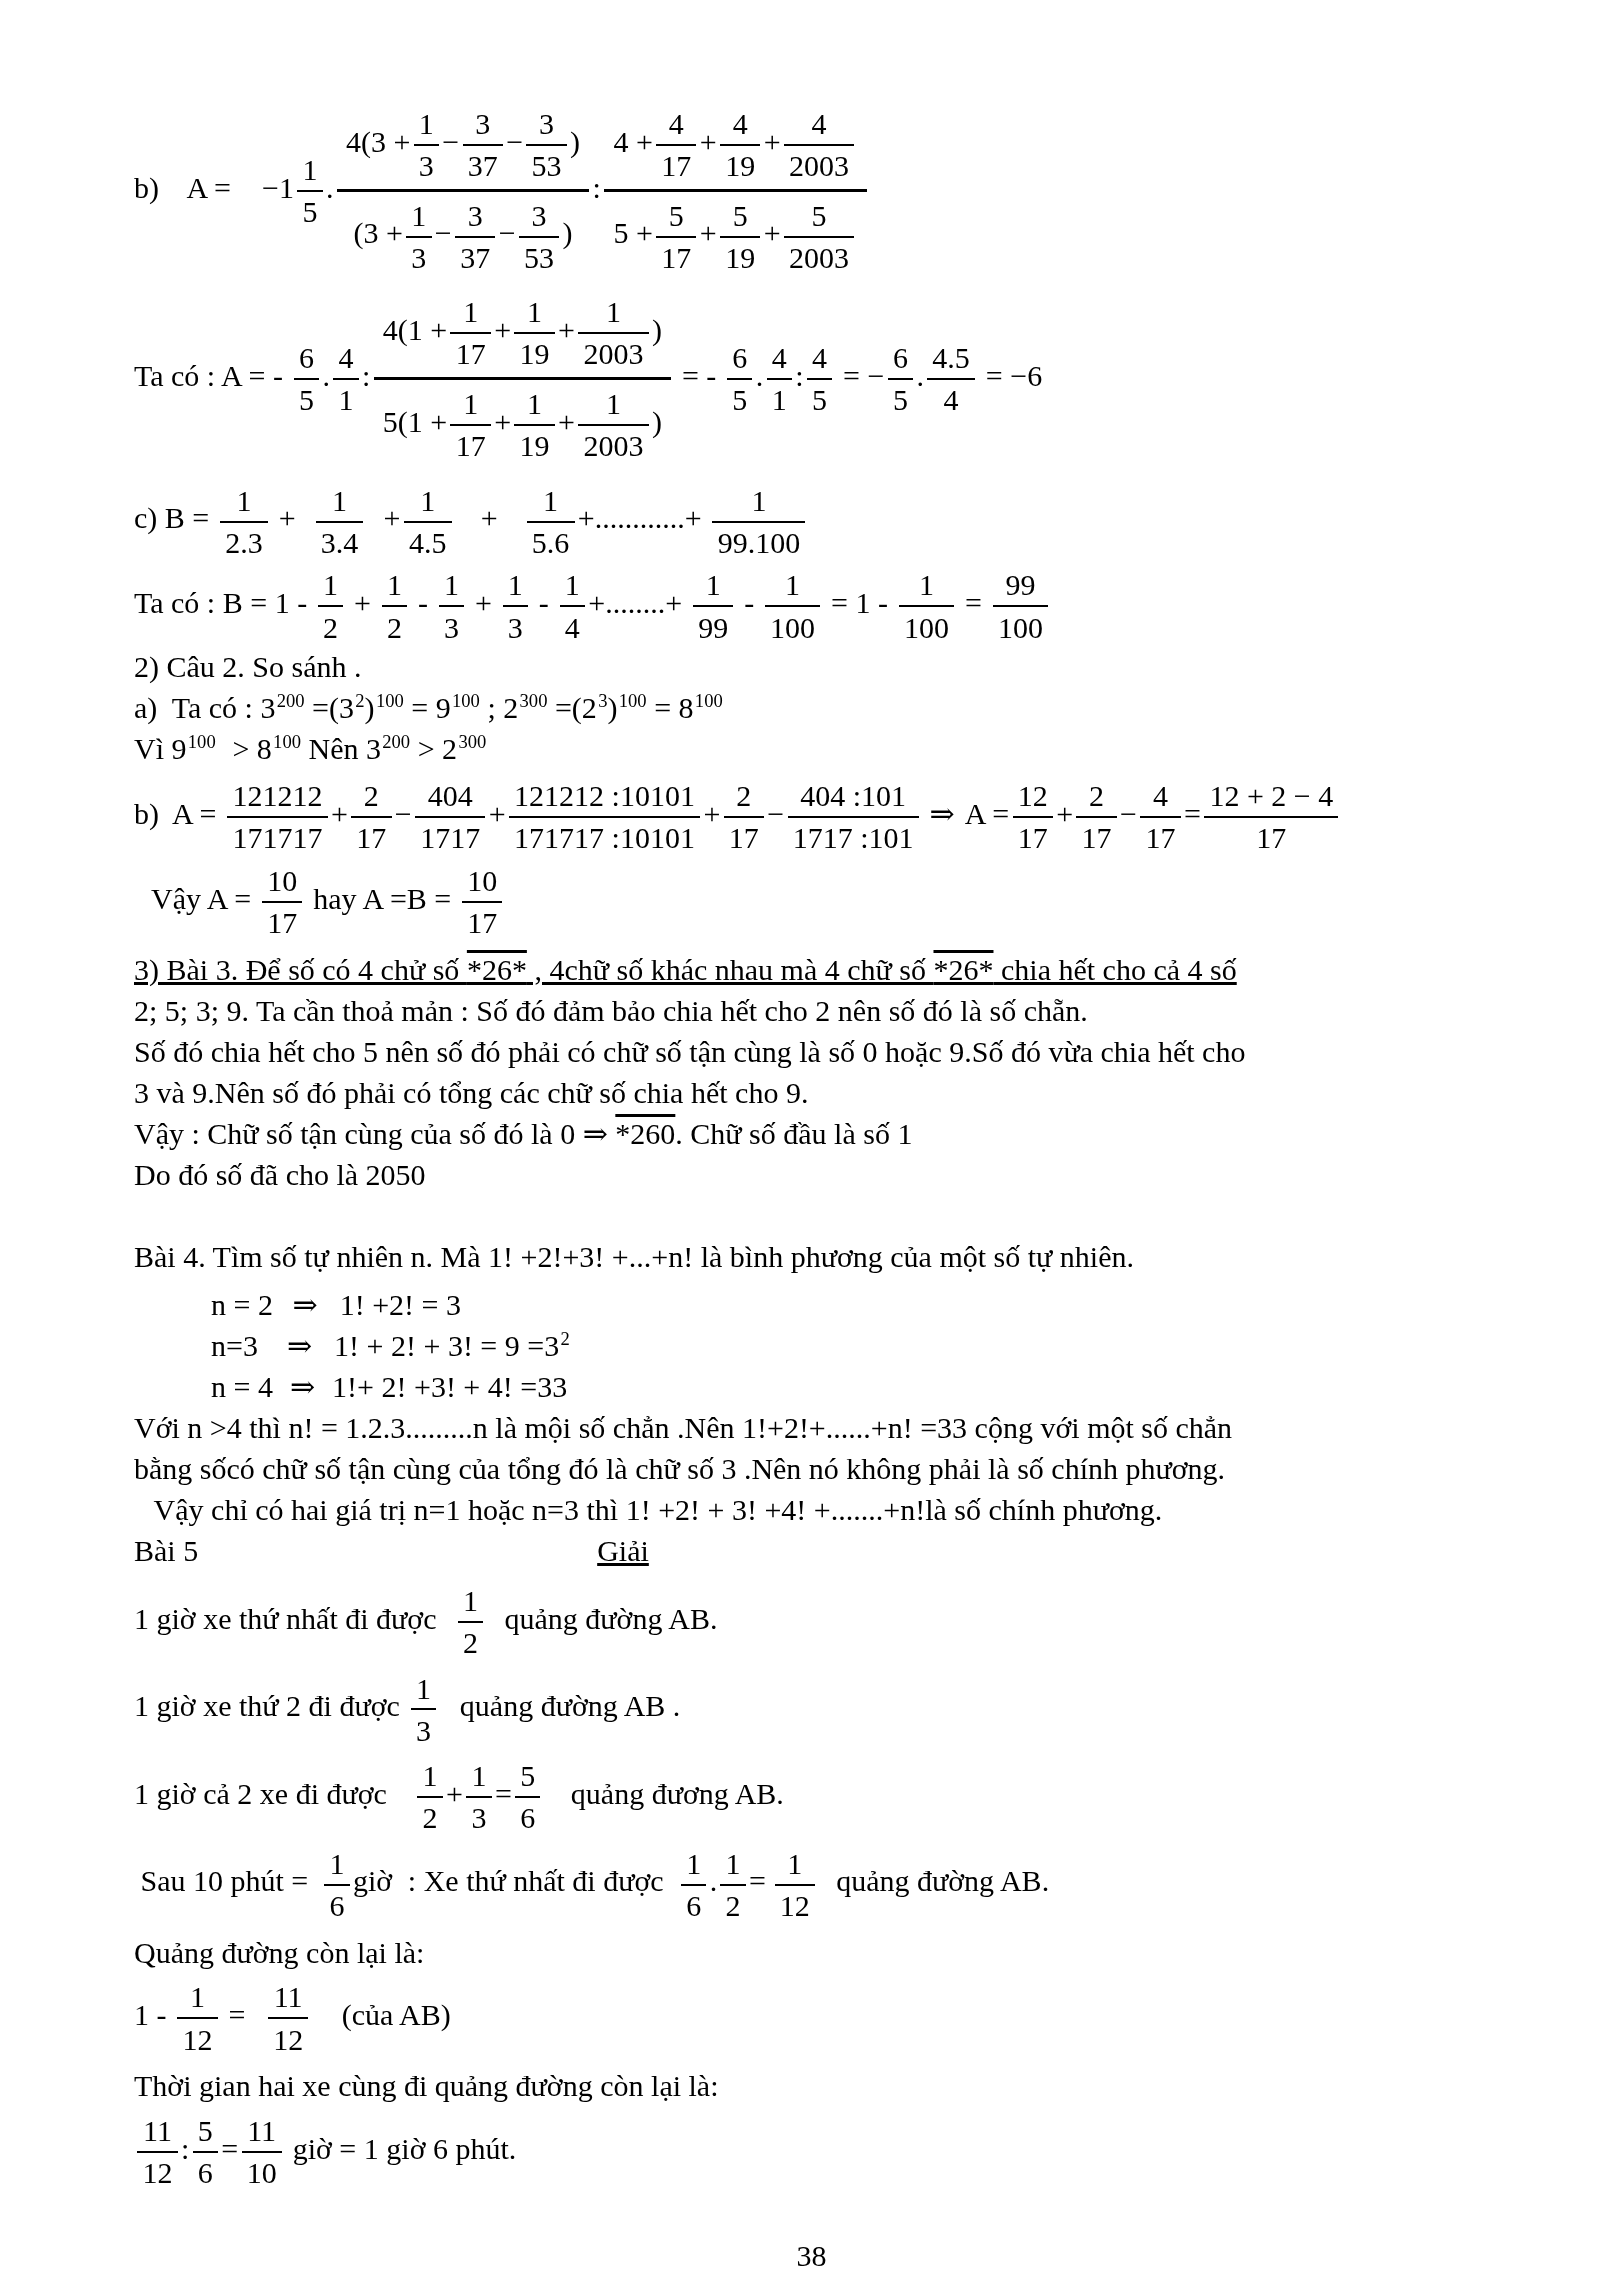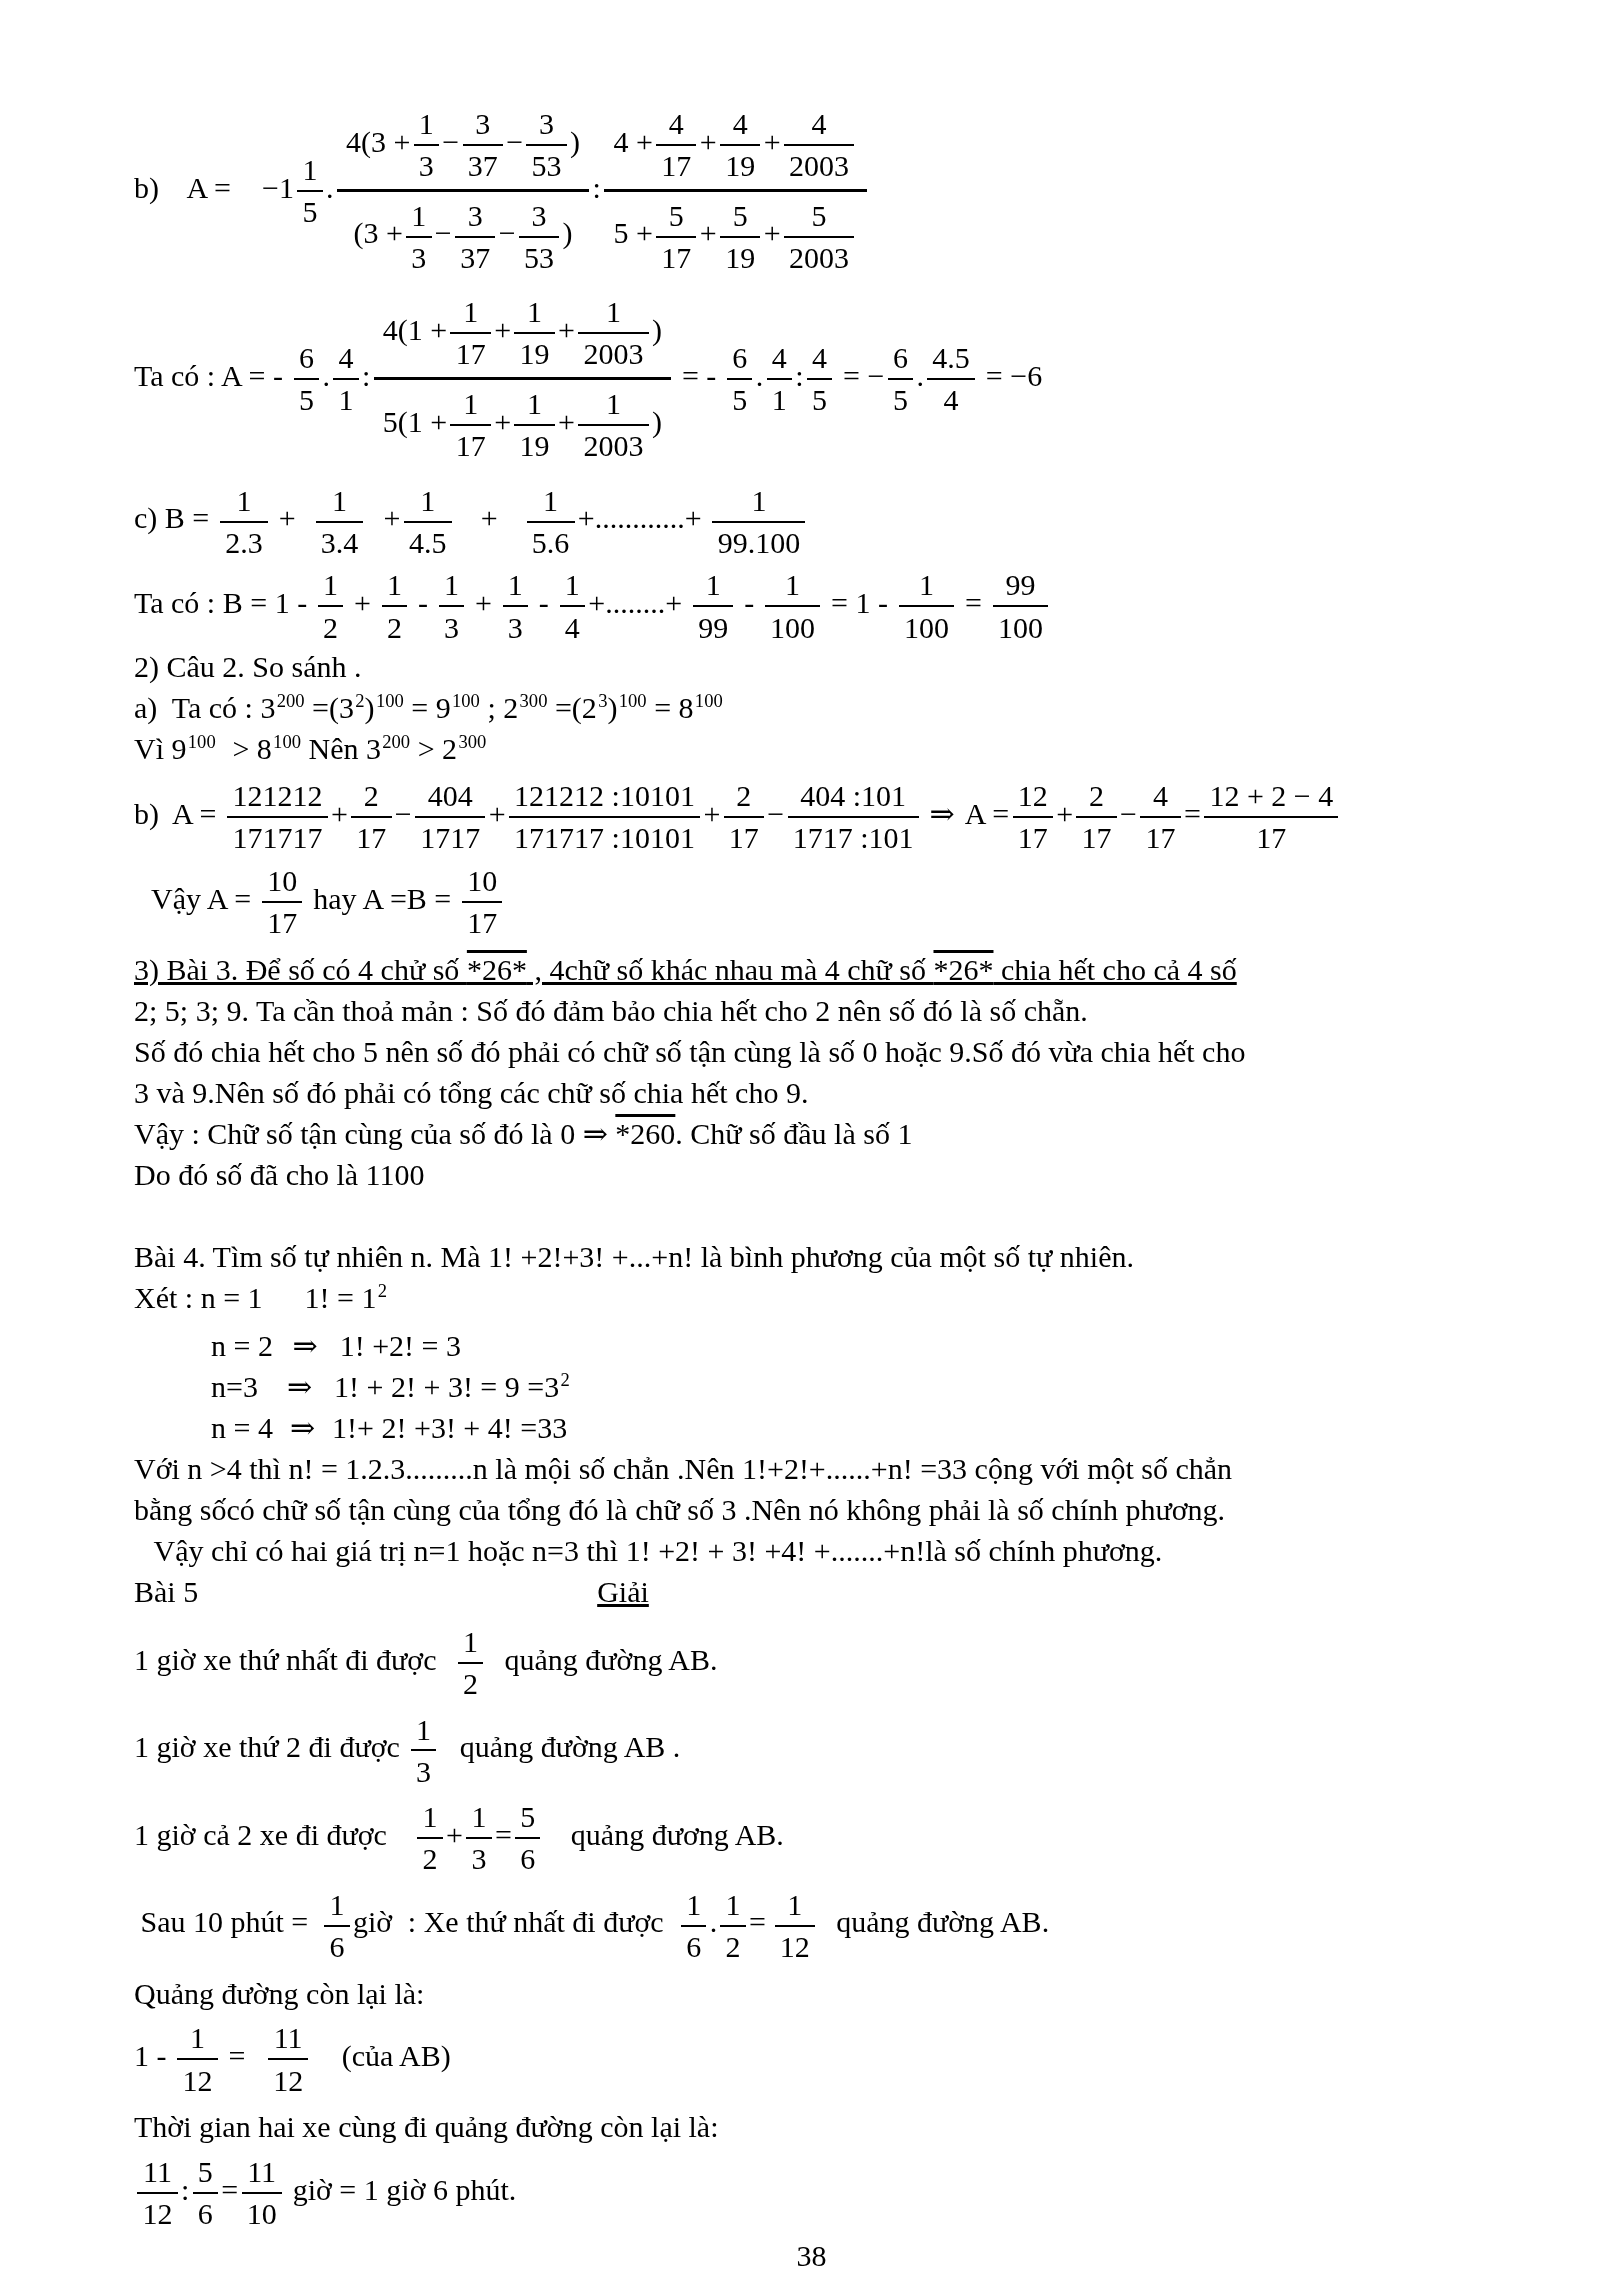--- a/index.html
+++ b/index.html
@@ -36,24 +36,23 @@
       <div class="line">2) Câu 2. So sánh .</div>
       <div class="line">a)<span class="gap" style="width: 14.4px;"></span>Ta có : 3<sup>200</sup> =(3<sup>2</sup>)<sup>100</sup> = 9<sup>100</sup> ; 2<sup>300</sup> =(2<sup>3</sup>)<sup>100</sup> = 8<sup>100</sup></div>
       <div class="line">Vì  9<sup>100</sup><span class="gap" style="width: 9.2px;"></span> &gt;  8<sup>100</sup> Nên 3<sup>200</sup> &gt; 2<sup>300</sup></div>
       <div class="line" style="margin-top: 9.2px;">b)<span class="gap" style="width: 13px;"></span>A = <span class="frac"><span class="num">121212</span><span class="den">171717</span></span>+<span class="frac"><span class="num">2</span><span class="den">17</span></span>−<span class="frac"><span class="num">404</span><span class="den">1717</span></span>+<span class="frac"><span class="num">121212 :10101</span><span class="den">171717 :10101</span></span>+<span class="frac"><span class="num">2</span><span class="den">17</span></span>−<span class="frac"><span class="num">404 :101</span><span class="den">1717 :101</span></span> ⇒ <span class="gap" style="width: 2.6px;"></span>A =<span class="frac"><span class="num">12</span><span class="den">17</span></span>+<span class="frac"><span class="num">2</span><span class="den">17</span></span>−<span class="frac"><span class="num">4</span><span class="den">17</span></span>=<span class="frac"><span class="num">12 + 2 − 4</span><span class="den">17</span></span></div>
       <div class="line" style="padding-left: 17px; margin-top: 6.5px;">Vậy A = <span class="frac"><span class="num">10</span><span class="den">17</span></span> hay A =B = <span class="frac"><span class="num">10</span><span class="den">17</span></span></div>
       <div class="line" style="margin-top: 7.9px; text-decoration: underline;">3) Bài 3. Để số có 4 chử số <span class="ov">*26*</span> , 4chữ số khác nhau mà 4 chữ số <span class="ov">*26*</span> chia hết cho cả 4 số</div>
       <div class="line">2; 5; 3; 9. Ta cần thoả mản : Số đó đảm bảo chia hết cho 2 nên số đó là số chẵn.</div>
       <div class="line">Số đó chia hết cho 5 nên số đó phải có chữ số tận cùng là số 0 hoặc 9.Số đó vừa chia hết cho</div>
       <div class="line">3 và 9.Nên số đó phải có tổng các chữ số chia hết cho 9.</div>
       <div class="line">Vậy : Chữ số tận cùng của số đó là 0 ⇒ <span class="ov">*260</span>. Chữ số đầu là số 1</div>
-      <div class="line">Do đó số đã cho là 1100</div>
+      <div class="line">Do đó số đã cho là 2050</div>
       <div style="height: 41px;"></div>
       <div class="line">Bài 4. Tìm số tự nhiên n. Mà 1! +2!+3! +...+n! là bình phương của một số tự nhiên.</div>
-      <div class="line">Xét : n = 1<span class="gap" style="width: 42px;"></span>1! = 1<sup>2</sup></div>
       <div class="line" style="padding-left: 77px; margin-top: 7px;">n = 2<span class="gap" style="width: 19.6px;"></span>⇒<span class="gap" style="width: 22px;"></span>1! +2! = 3</div>
       <div class="line" style="padding-left: 77px;">n=3<span class="gap" style="width: 29px;"></span>⇒<span class="gap" style="width: 22px;"></span>1! + 2! + 3! = 9 =3<sup>2</sup></div>
       <div class="line" style="padding-left: 77px;">n = 4<span class="gap" style="width: 17px;"></span>⇒<span class="gap" style="width: 17px;"></span>1!+ 2! +3! + 4! =33</div>
       <div class="line">Với n &gt;4 thì  n! = 1.2.3.........n là mội số chẳn .Nên 1!+2!+......+n! =33 cộng với một số chẳn</div>
       <div class="line">bằng  sốcó chữ số tận cùng của tổng đó là chữ số 3 .Nên nó không phải là số chính phương.</div>
       <div class="line" style="padding-left: 19.6px;">Vậy chỉ  có hai giá trị n=1 hoặc n=3 thì 1! +2! + 3! +4! +.......+n!là số chính phương.</div>
       <div class="line">Bài 5<span class="gap" style="width: 399px;"></span><span class="u">Giải</span></div>
       <div class="line" style="margin-top: 11.8px;">1 giờ xe thứ nhất đi được <span class="gap" style="width: 10.5px;"></span><span class="frac"><span class="num">1</span><span class="den">2</span></span><span class="gap" style="width: 10.5px;"></span> quảng đường AB.</div>
       <div class="line" style="margin-top: 9.2px;">1 giờ xe thứ 2 đi được <span class="frac"><span class="num">1</span><span class="den">3</span></span><span class="gap" style="width: 13px;"></span> quảng đường AB .</div>
       <div class="line" style="margin-top: 9.2px;">1 giờ cả 2 xe đi được <span class="gap" style="width: 19.6px;"></span><span class="frac"><span class="num">1</span><span class="den">2</span></span>+<span class="frac"><span class="num">1</span><span class="den">3</span></span>=<span class="frac"><span class="num">5</span><span class="den">6</span></span><span class="gap" style="width: 19.6px;"></span> quảng đương AB.</div>

